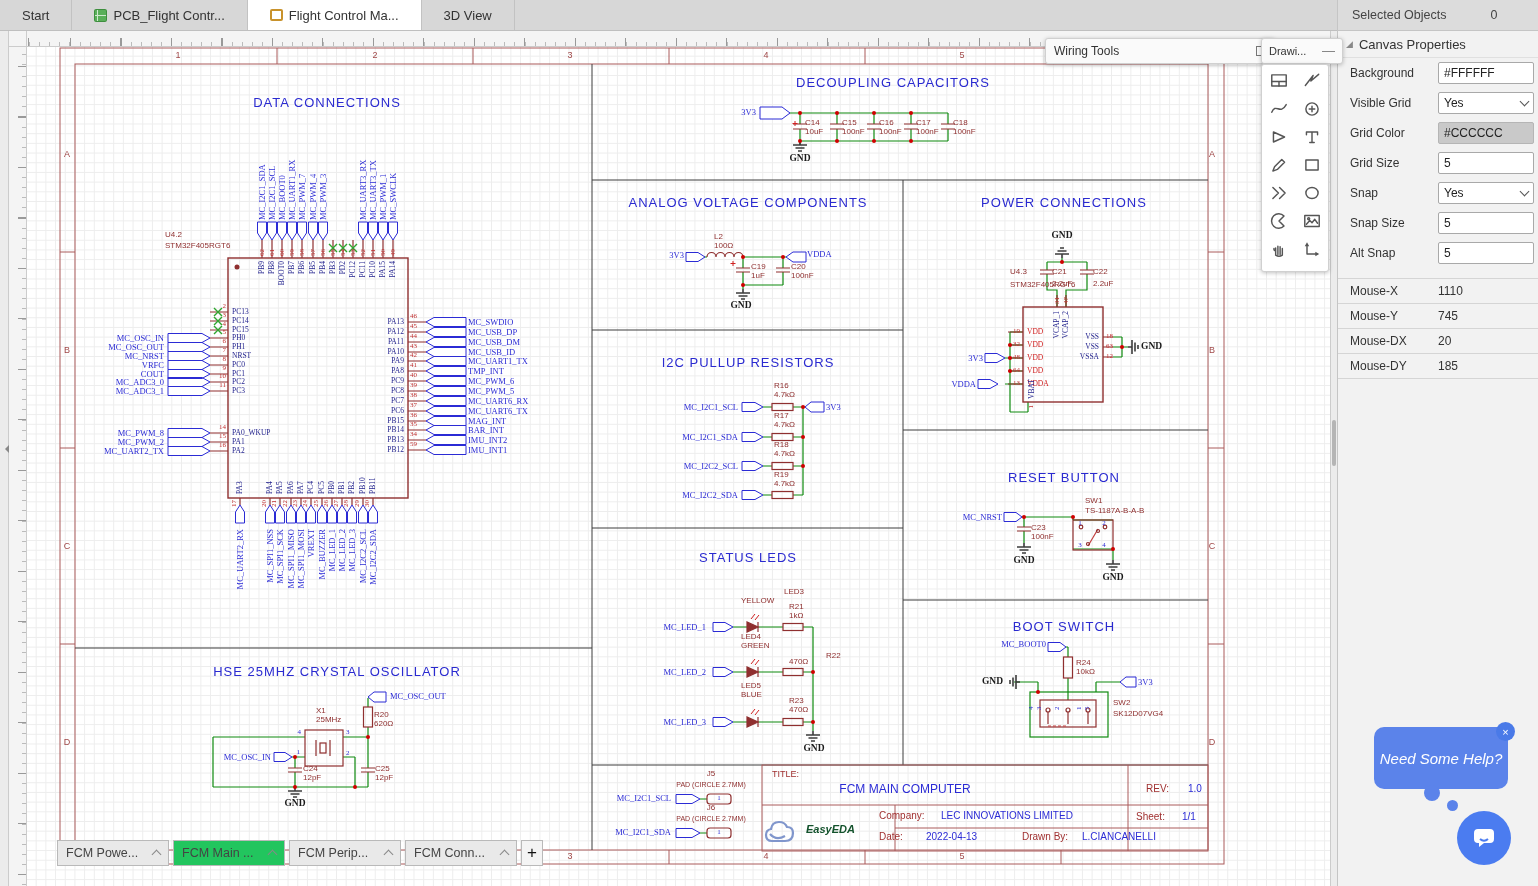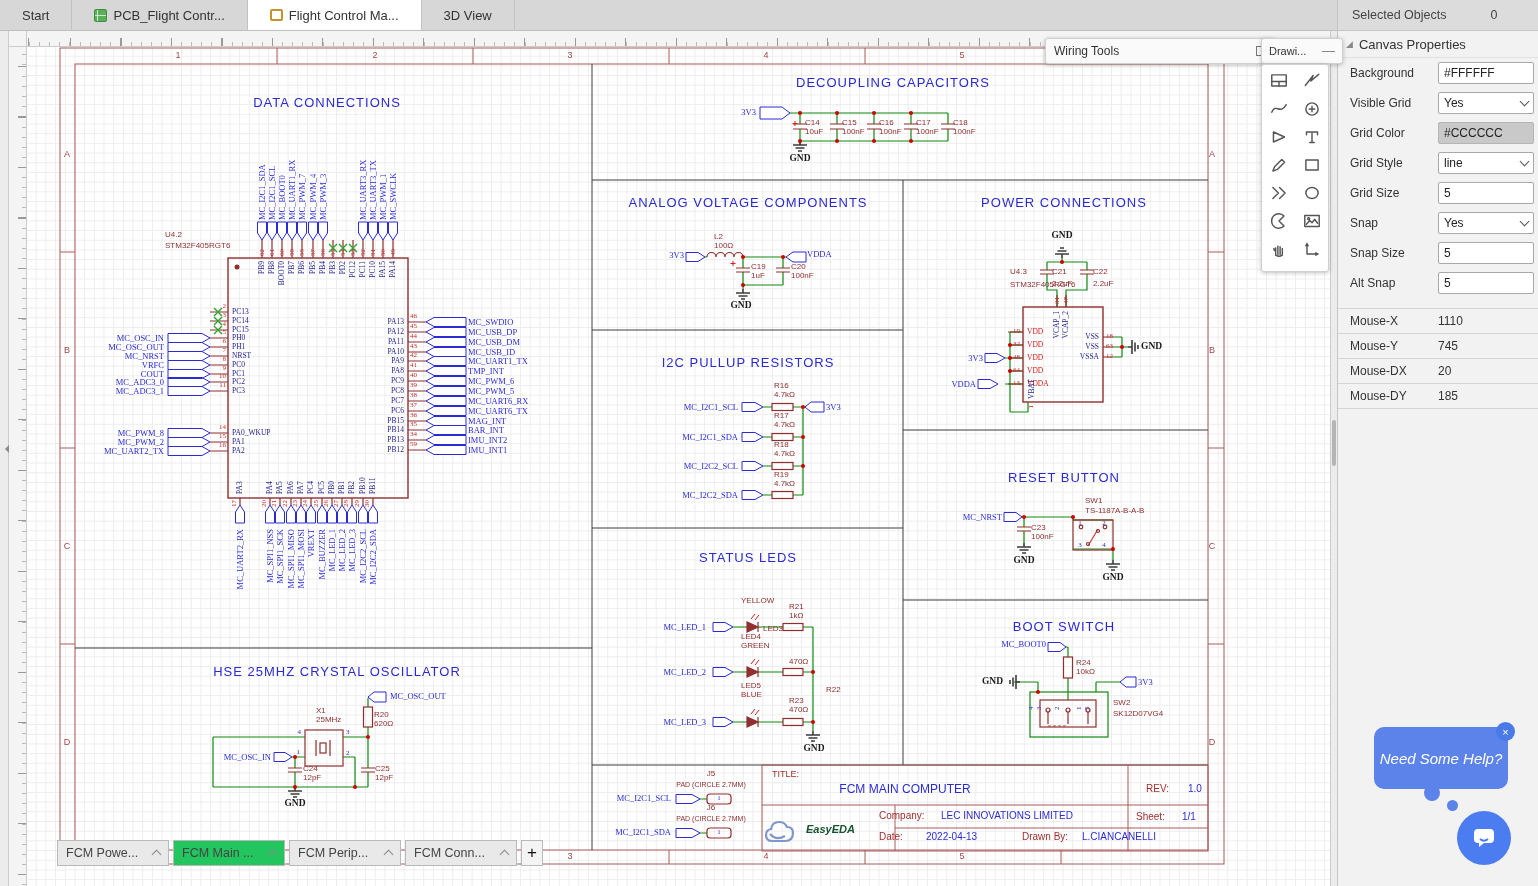--- a/index.html
+++ b/index.html
@@ -513,29 +513,29 @@
     <span class="lbl ref" style="left: 774px; top: 412px;">R17</span>
     <span class="lbl ref" style="left: 774px; top: 421px;">4.7kΩ</span>
     <span class="lbl ref" style="left: 774px; top: 441px;">R18</span>
     <span class="lbl ref" style="left: 774px; top: 450px;">4.7kΩ</span>
     <span class="lbl ref" style="left: 774px; top: 471px;">R19</span>
     <span class="lbl ref" style="left: 774px; top: 480px;">4.7kΩ</span>
     <span class="lbl net" style="left: 826px; top: 403px;">3V3</span>
     <span class="lbl net ae" style="left: 706px; top: 623px;">MC_LED_1</span>
     <span class="lbl net ae" style="left: 706px; top: 668px;">MC_LED_2</span>
     <span class="lbl net ae" style="left: 706px; top: 718px;">MC_LED_3</span>
-    <span class="lbl ref" style="left: 763px; top: 588px; margin-top: 37px;">LED3</span>
+    <span class="lbl ref" style="left: 784px; top: 588px;">LED3</span>
     <span class="lbl ref" style="left: 741px; top: 597px;">YELLOW</span>
     <span class="lbl ref" style="left: 741px; top: 633px;">LED4</span>
     <span class="lbl ref" style="left: 741px; top: 642px;">GREEN</span>
     <span class="lbl ref" style="left: 741px; top: 682px;">LED5</span>
     <span class="lbl ref" style="left: 741px; top: 691px;">BLUE</span>
     <span class="lbl ref" style="left: 789px; top: 603px;">R21</span>
     <span class="lbl ref" style="left: 789px; top: 612px;">1kΩ</span>
-    <span class="lbl ref" style="left: 789px; top: 686px; padding-left: 37px;">R22</span>
+    <span class="lbl ref" style="left: 789px; top: 652px; padding-left: 37px;">R22</span>
     <span class="lbl ref" style="left: 789px; top: 658px;">470Ω</span>
     <span class="lbl ref" style="left: 789px; top: 697px;">R23</span>
     <span class="lbl ref" style="left: 789px; top: 706px;">470Ω</span>
     <span class="lbl gnd am" style="left: 814px; top: 744px;">GND</span>
     <span class="lbl gnd am" style="left: 1062px; top: 231px;">GND</span>
     <span class="lbl ref" style="left: 1010px; top: 268px;">U4.3</span>
     <span class="lbl ref" style="left: 1052px; top: 268px;">C21</span>
     <span class="lbl ref" style="left: 1052px; top: 280px;">2.2uF</span>
     <span class="lbl ref" style="left: 1010px; top: 281px;">STM32F405RGT6</span>
     <span class="lbl ref" style="left: 1093px; top: 268px;">C22</span>
@@ -761,27 +761,20 @@
         <span class="chev"></span>
       </span>
     </div>
       <div class="prop-row type-swatch">
       <span class="prop-label">Grid Color</span>
       <span class="prop-control">
         <span>#CCCCCC</span>
 
       </span>
     </div>
-      <div class="prop-row type-select">
-      <span class="prop-label">Grid Style</span>
-      <span class="prop-control">
-        <span>line</span>
-        <span class="chev"></span>
-      </span>
-    </div>
       <div class="prop-row type-input">
       <span class="prop-label">Grid Size</span>
       <span class="prop-control">
         <span>5</span>
 
       </span>
     </div>
       <div class="prop-row type-select">
       <span class="prop-label">Snap</span>
       <span class="prop-control">

